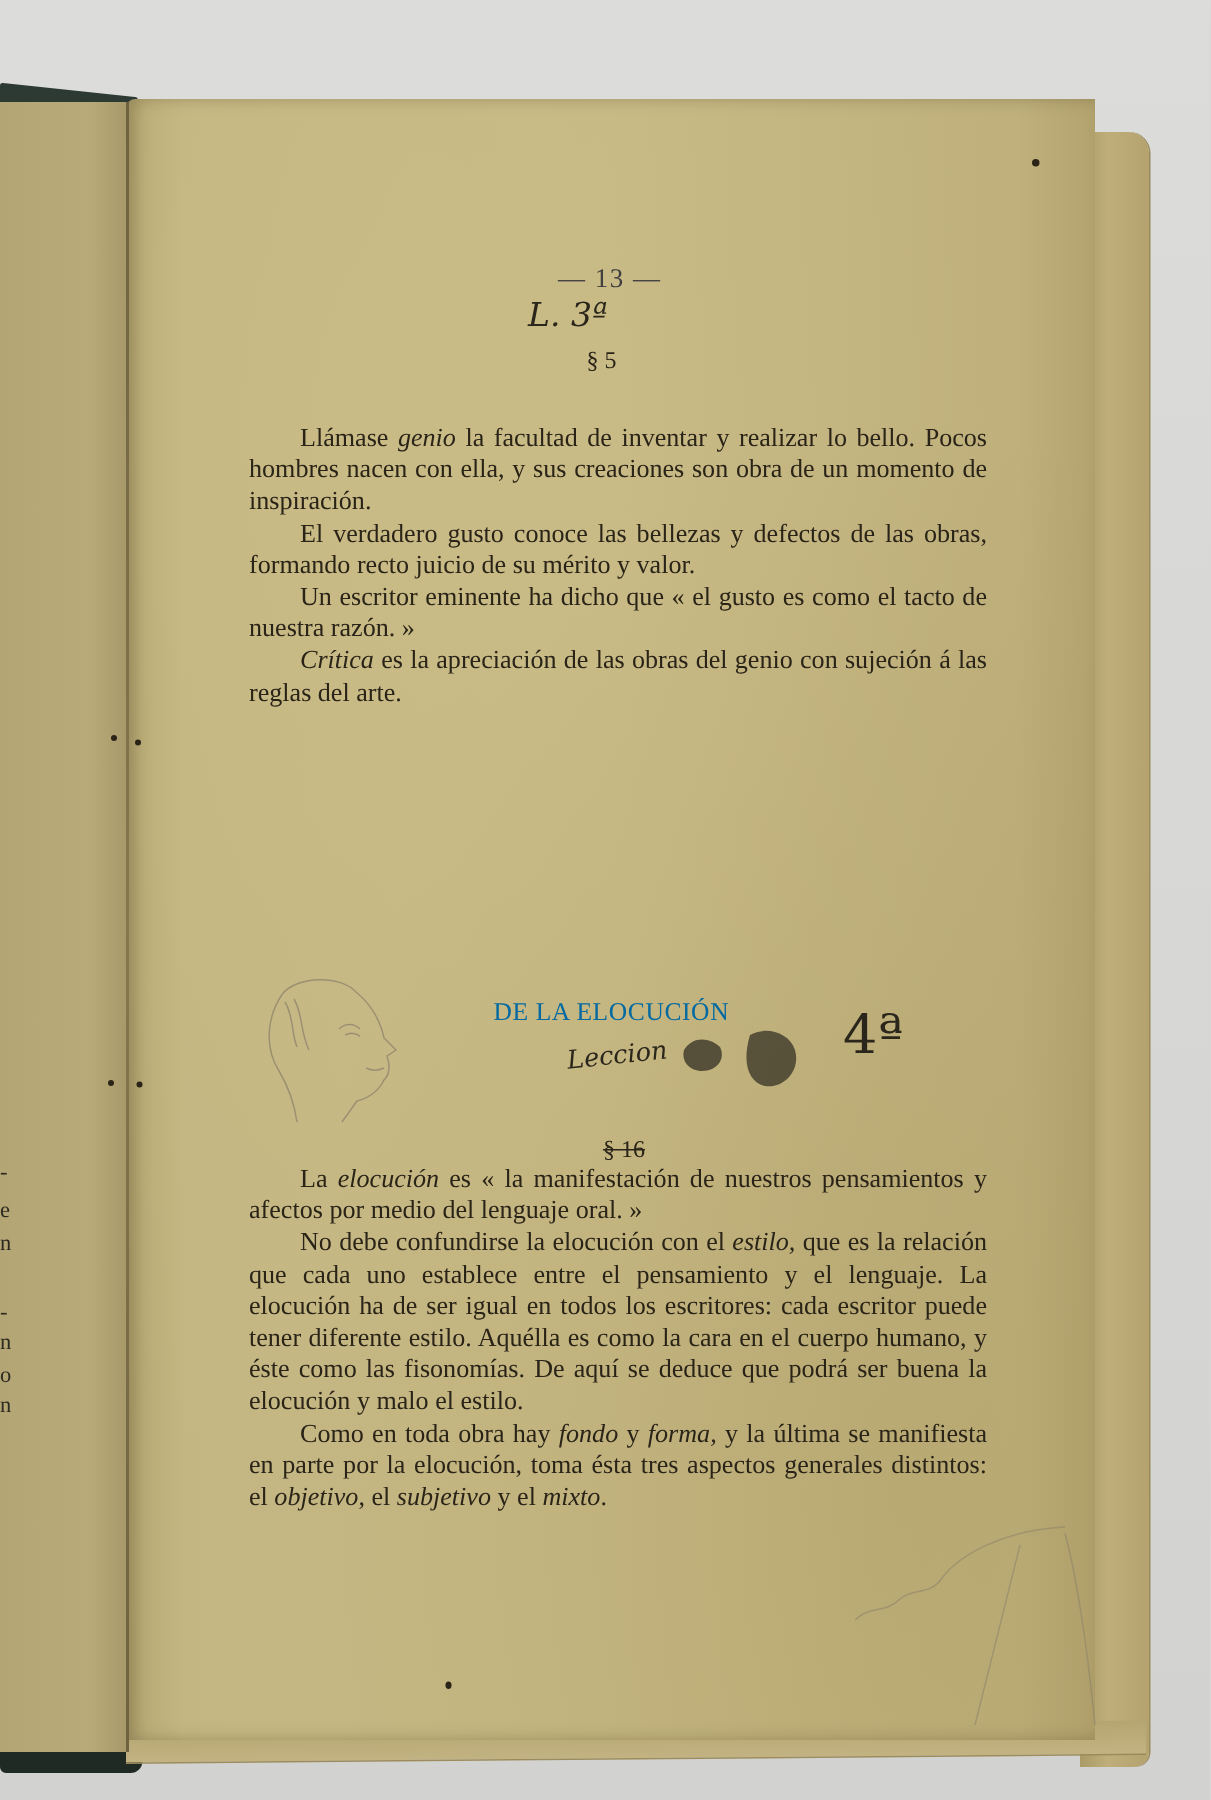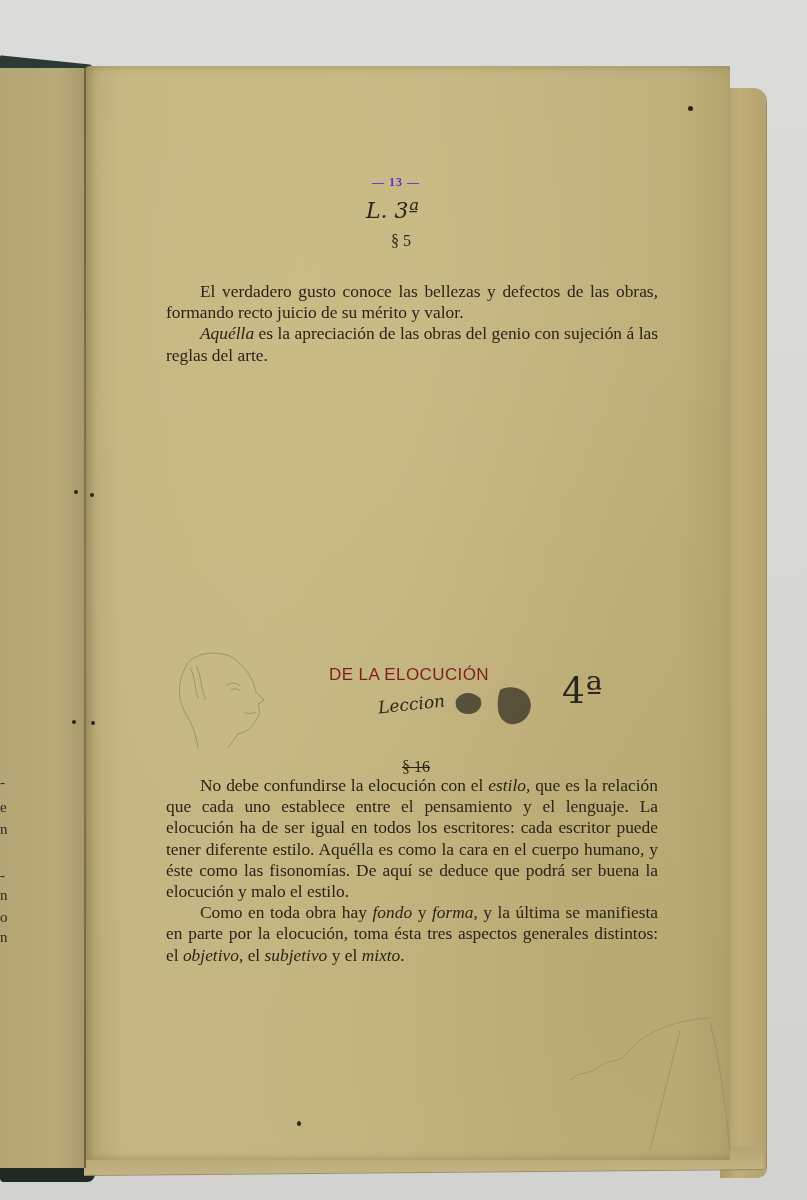--- a/index.html
+++ b/index.html
@@ -55,35 +55,34 @@
     }
     .text-block {
       position: absolute; left: 166px; width: 492px;
       color: #2a2418; font-size: 17.4px; line-height: 21.2px;
       text-align: justify;
     }
     .text-block p { margin: 0; text-indent: 0; }
     .text-block p.ind { text-indent: 34px; }
     .text-block i { font-style: italic; }
     .pagenum {
-      position: absolute; left: 372px; top: 175px; font-size: 12px; color: #6d28d9;
+      position: absolute; left: 372px; top: 175px; font-size: 18px; color: #404040;
       letter-spacing: 1px;
-      font-weight: bold;
     }
     .hand {
       position: absolute; font-family: "DejaVu Serif", serif; font-style: italic;
       color: #2b261c;
     }
     .section-mark {
       position: absolute; left: 391px; top: 232px; font-size: 16px; color: #2a2418;
     }
     .heading {
       position: absolute; left: 329px; top: 665px;
-      font-family: Liberation Sans, sans-serif;
-      font-size: 17px; letter-spacing: 0.4px; color: #7f1d1d;
+      font-family: Liberation Serif, serif;
+      font-size: 17px; letter-spacing: 0.4px; color: #0369a1;
     }
     .sketch { position: absolute; }
     .dot { position: absolute; background: #2a2418; border-radius: 50%; }
   </style>
 </head>
 <body>
 
 <div class="backdrop"></div>
 <div class="cover-top"></div>
 <div class="cover-bottom"></div>
@@ -99,26 +98,28 @@
     <div class="left-frag" style="left: 0px; top: 930px;">n</div>
   </div>
 
 <div class="page-stack"></div>
 <div class="bottom-edge"></div>
 
 <div class="right-page"></div>
 <div class="gutter-line"></div>
 
 <div class="pagenum">— 13 —</div>
-<div class="hand" style="left:366px;top:198px;font-size:22px;">L. 3ª</div>
+<div class="hand" style="left:352px;top:198px;font-size:22px;">L. 3ª</div>
 <div class="section-mark">§ 5</div>
 
 <div class="text-block" id="text-top" style="top:281px;">
+    <p class="ind"><span>Llámase </span><i>genio</i><span> la facultad de inventar y realizar lo bello. Pocos hombres nacen con ella, y sus creaciones son obra de un momento de inspiración.</span></p>
     <p class="ind"><span>El verdadero gusto conoce las bellezas y defectos de las obras, formando recto juicio de su mérito y valor.</span></p>
-    <p class="ind"><i>Aquélla</i><span> es la apreciación de las obras del genio con sujeción á las reglas del arte.</span></p>
+    <p class="ind"><span>Un escritor eminente ha dicho que « el gusto es como el tacto de nuestra razón. »</span></p>
+    <p class="ind"><i>Crítica</i><span> es la apreciación de las obras del genio con sujeción á las reglas del arte.</span></p>
   </div>
 
 <svg class="sketch" style="left:168px;top:648px;" width="110" height="102" viewBox="0 0 110 102">
   <g fill="none" stroke="#8d846c" stroke-width="1" opacity="0.75">
     <path d="M20 15 C30 2, 60 2, 70 14 C80 22, 86 34, 88 44 L96 52 L90 56 C92 62, 92 68, 88 72 C84 80, 78 84, 70 86 L60 100"></path>
     <path d="M20 15 C10 30, 8 50, 18 66 C24 76, 28 86, 30 100"></path>
     <path d="M58 38 C62 34, 68 34, 72 38"></path>
     <path d="M62 42 C66 40, 70 41, 72 43"></path>
     <path d="M76 64 C80 66, 84 66, 88 64"></path>
     <path d="M22 20 C28 30, 26 40, 30 50"></path>
@@ -131,20 +132,21 @@
 <svg class="sketch" style="left:452px;top:680px;" width="90" height="50" viewBox="0 0 90 50">
   <path d="M4 20 C10 10, 22 12, 28 18 C32 26, 26 34, 16 34 C8 34, 2 28, 4 20 Z" fill="#3b3628" opacity="0.8"></path>
   <path d="M48 10 C58 4, 74 8, 78 20 C82 34, 70 46, 58 44 C48 42, 42 30, 48 10 Z" fill="#3e392b" opacity="0.8"></path>
 </svg>
 <div class="hand" style="left:562px;top:670px;font-size:36px;font-style:normal;">
   <span>4ª</span>
 </div>
 <div class="section-mark" style="left:402px;top:758px;text-decoration:line-through;">§ 16</div>
 
 <div class="text-block" id="text-bottom" style="top:775px;">
+    <p class="ind"><span>La </span><i>elocución</i><span> es « la manifestación de nuestros pensamientos y afectos por medio del lenguaje oral. »</span></p>
     <p class="ind"><span>No debe confundirse la elocución con el </span><i>estilo,</i><span> que es la relación que cada uno establece entre el pensamiento y el lenguaje. La elocución ha de ser igual en todos los escritores: cada escritor puede tener diferente estilo. Aquélla es como la cara en el cuerpo humano, y éste como las fisonomías. De aquí se deduce que podrá ser buena la elocución y malo el estilo.</span></p>
     <p class="ind"><span>Como en toda obra hay </span><i>fondo</i><span> y </span><i>forma,</i><span> y la última se manifiesta en parte por la elocución, toma ésta tres aspectos generales distintos: el </span><i>objetivo</i><span>, el </span><i>subjetivo</i><span> y el </span><i>mixto</i><span>.</span></p>
   </div>
 
 <svg class="sketch" style="left:560px;top:1000px;" width="180" height="150" viewBox="0 0 180 150">
   <g fill="none" stroke="#8f866c" stroke-width="1" opacity="0.6">
     <path d="M10 80 C20 70, 30 76, 40 66 C50 58, 60 64, 68 52 C80 36, 110 20, 150 18"></path>
     <path d="M120 30 C110 70, 100 110, 90 150"></path>
     <path d="M150 22 C160 60, 166 110, 170 150"></path>
   </g>

